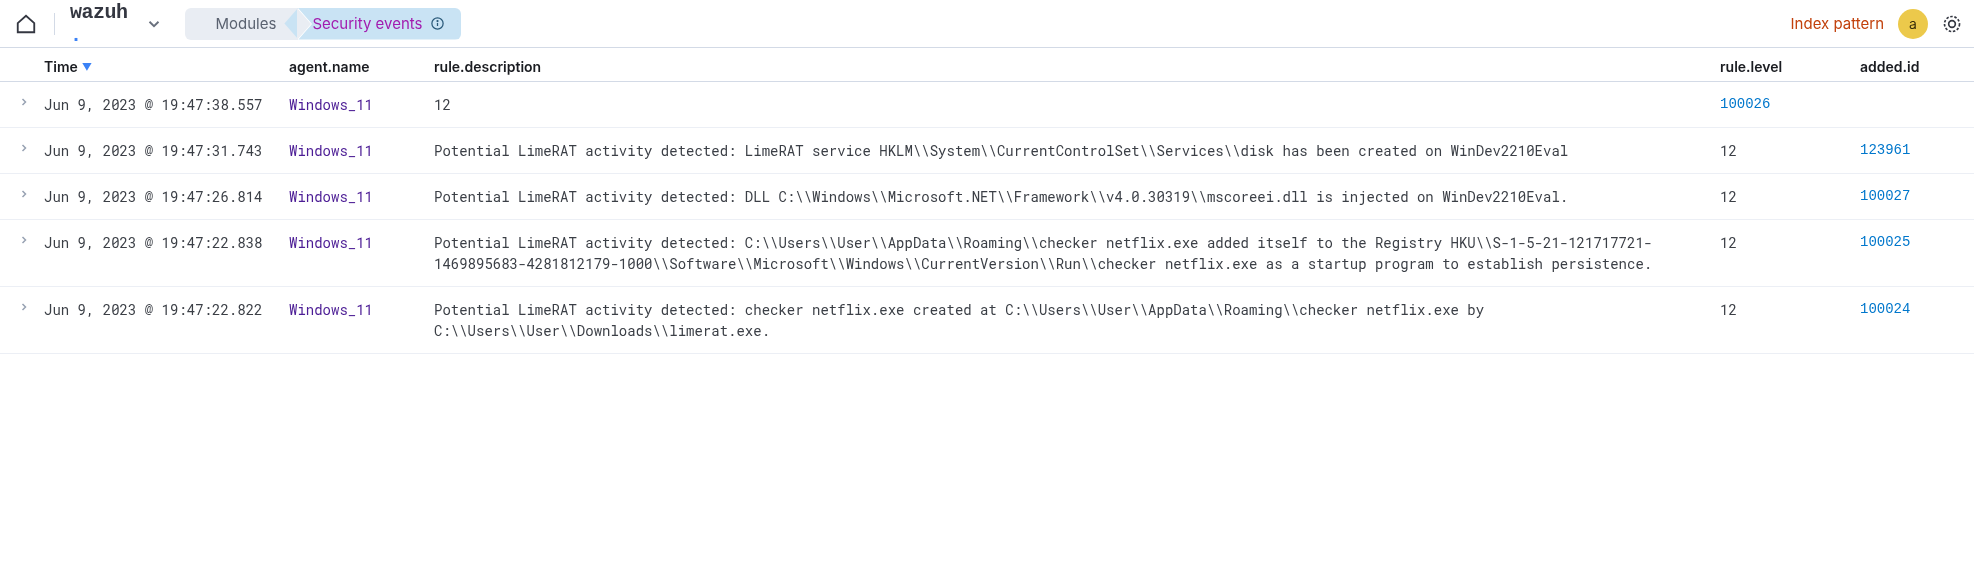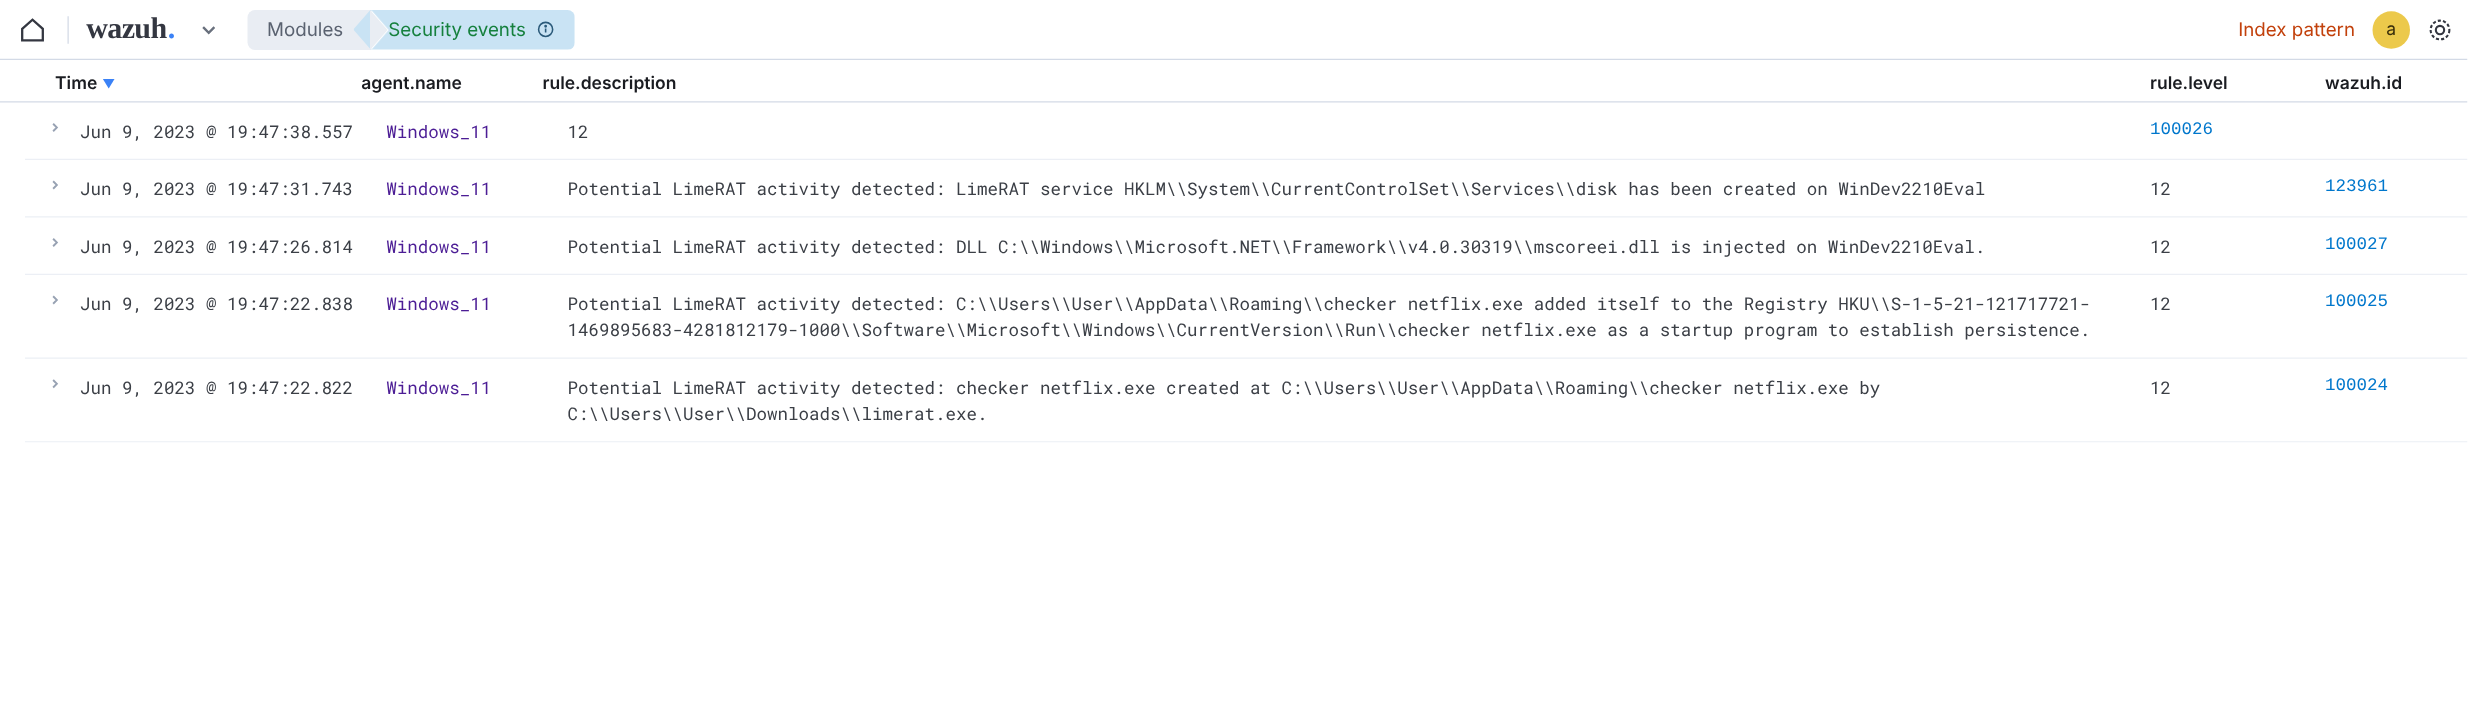--- a/index.html
+++ b/index.html
@@ -24,27 +24,28 @@
     height: 28px;
     cursor: pointer;
   }
   .divider {
     width: 1px;
     height: 22px;
     background: #d3dae6;
     margin: 0 14px;
   }
   .logo {
-    font-family: Liberation Serif, serif;
+    font-family: Liberation Mono, monospace;
     font-weight: 700;
-    font-size: 24px;
+    font-size: 20px;
     letter-spacing: -0.5px;
     display: inline-flex;
     align-items: baseline;
     cursor: pointer;
+    flex-direction: column;
   }
   .logo .dot { color: #3b82f6; margin-left: 1px; }
   .chevron-down {
     margin-left: 18px;
     cursor: pointer;
     color: #69707d;
     display: inline-flex;
   }
   .breadcrumbs {
     display: flex;
@@ -59,25 +60,25 @@
     align-items: center;
     padding: 0 22px;
     font-size: 15px;
     cursor: pointer;
     background: #e9edf3;
     color: #5a6270;
   }
   .crumb.first {
     border-top-left-radius: 6px;
     border-bottom-left-radius: 6px;
-    padding-left: 16px;
+    padding-left: 31px;
   }
   .crumb.last {
     background: #c9e3f4;
-    color: #15803d;
+    color: #a21caf;
     border-top-right-radius: 6px;
     border-bottom-right-radius: 6px;
     padding-right: 16px;
     padding-left: 28px;
     margin-left: -14px;
     clip-path: polygon(14px 0, 100% 0, 100% 100%, 14px 100%, 0 50%);
   }
   .crumb.first::after {
     content: "";
     position: absolute;
@@ -149,21 +150,20 @@
   .thead {
     border-bottom: 1px solid #d3dae6;
     padding: 10px 4px 6px 4px;
   }
   .th { font-weight: 600; color: #1a1c21; font-size: 14px; display: flex; align-items: center; gap: 4px; }
   .sort-icon { color: #3b82f6; font-size: 10px; }
   .row {
     border-bottom: 1px solid #eceff5;
     padding-top: 12px;
     padding-bottom: 12px;
-    margin-left: 20px;
   }
   .expand-cell {
     display: flex;
     align-items: flex-start;
     justify-content: center;
     color: #98a2b3;
     cursor: pointer;
     padding-top: 2px;
   }
   .mono {
@@ -240,21 +240,21 @@
     <div class="th">
         <span>agent.name</span>
       </div>
     <div class="th">
         <span>rule.description</span>
       </div>
     <div class="th">
         <span>rule.level</span>
       </div>
     <div class="th">
-        <span>wazuh.id</span>
+        <span>added.id</span>
       </div>
   </div>
   <div id="rows-container">
   <div class="row">
     <div class="expand-cell">
       <svg width="12" height="12" viewBox="0 0 24 24" fill="none" stroke="currentColor" stroke-width="3">
         <polyline points="9 6 15 12 9 18"></polyline>
       </svg>
     </div>
     <div class="mono">Jun 9, 2023 @ 19:47:38.557</div>

